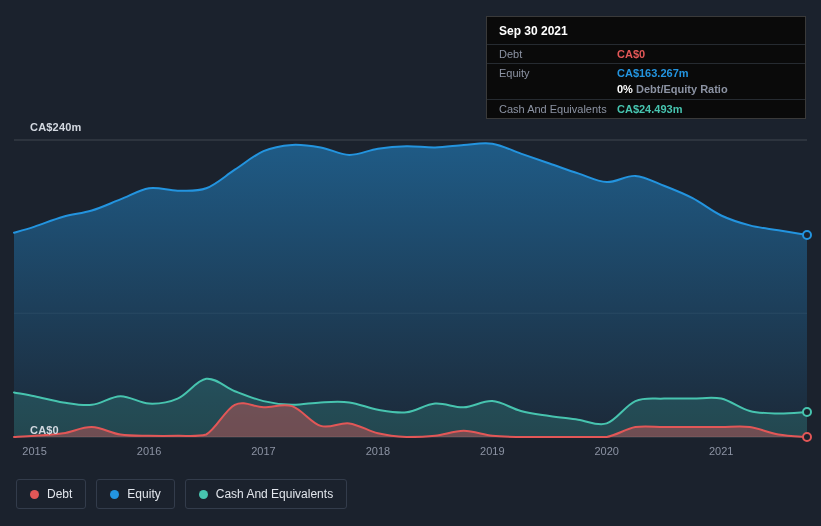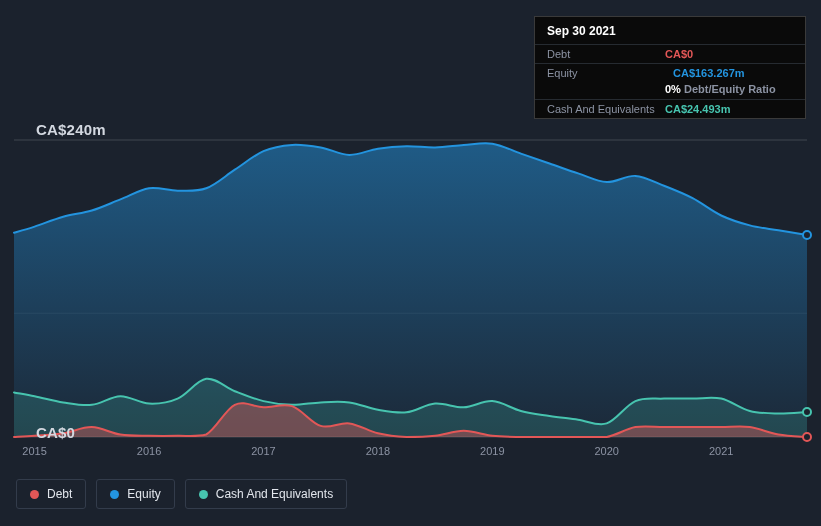--- a/index.html
+++ b/index.html
@@ -9,29 +9,29 @@
     font-family:"Liberation Sans", sans-serif;
     overflow:hidden;
   }
   #app{position:relative;width:821px;height:526px;background:#1b222d;}
 
   
   #chart-svg{position:absolute;left:0;top:0;}
 
   
   .y-label{
-    position:absolute;left:36px;
-    color:#d3d8e0;font-size:15px;font-weight:bold;letter-spacing:.2px;
+    position:absolute;left:30px;
+    color:#d3d8e0;font-size:11px;font-weight:bold;letter-spacing:.2px;
   }
   .y-label.top{top:121px;}
   .y-label.bottom{top:424px;}
 
   
   .tooltip{
-    position:absolute;top:16px;right:15px;width:272px;
+    position:absolute;top:16px;right:15px;width:320px;
     background:#0a0a0a;border:1px solid #3a3a3a;
     color:#e8eaed;font-size:11px;box-sizing:border-box;
   }
   .tt-header{
     padding:7px 12px 6px 12px;font-size:12px;font-weight:bold;color:#ffffff;
   }
   .tt-row{
     display:flex;align-items:center;
     padding:3px 12px;border-top:1px solid #262b31;
   }
@@ -91,21 +91,21 @@
   <div class="y-label bottom">CA$0</div>
 
   <div class="tooltip">
     <div class="tt-header">Sep 30 2021</div>
     <div class="tt-row">
       <span class="tt-label">Debt</span>
       <span class="tt-value" style="color: rgb(226, 87, 87);">CA$0</span>
     </div>
     <div class="tt-row">
       <span class="tt-label">Equity</span>
-      <span class="tt-value" style="color: rgb(35, 148, 223); margin-left: 8px;">CA$163.267m</span>
+      <span class="tt-value" style="color: rgb(35, 148, 223);">CA$163.267m</span>
     </div>
     <div class="tt-row no-top">
       <span class="tt-label"></span>
       <span class="tt-ratio"><b>0%</b> <span class="gray">Debt/Equity Ratio</span></span>
     </div>
     <div class="tt-row">
       <span class="tt-label">Cash And Equivalents</span>
       <span class="tt-value" style="color: rgb(71, 196, 175);">CA$24.493m</span>
     </div>
   </div>

